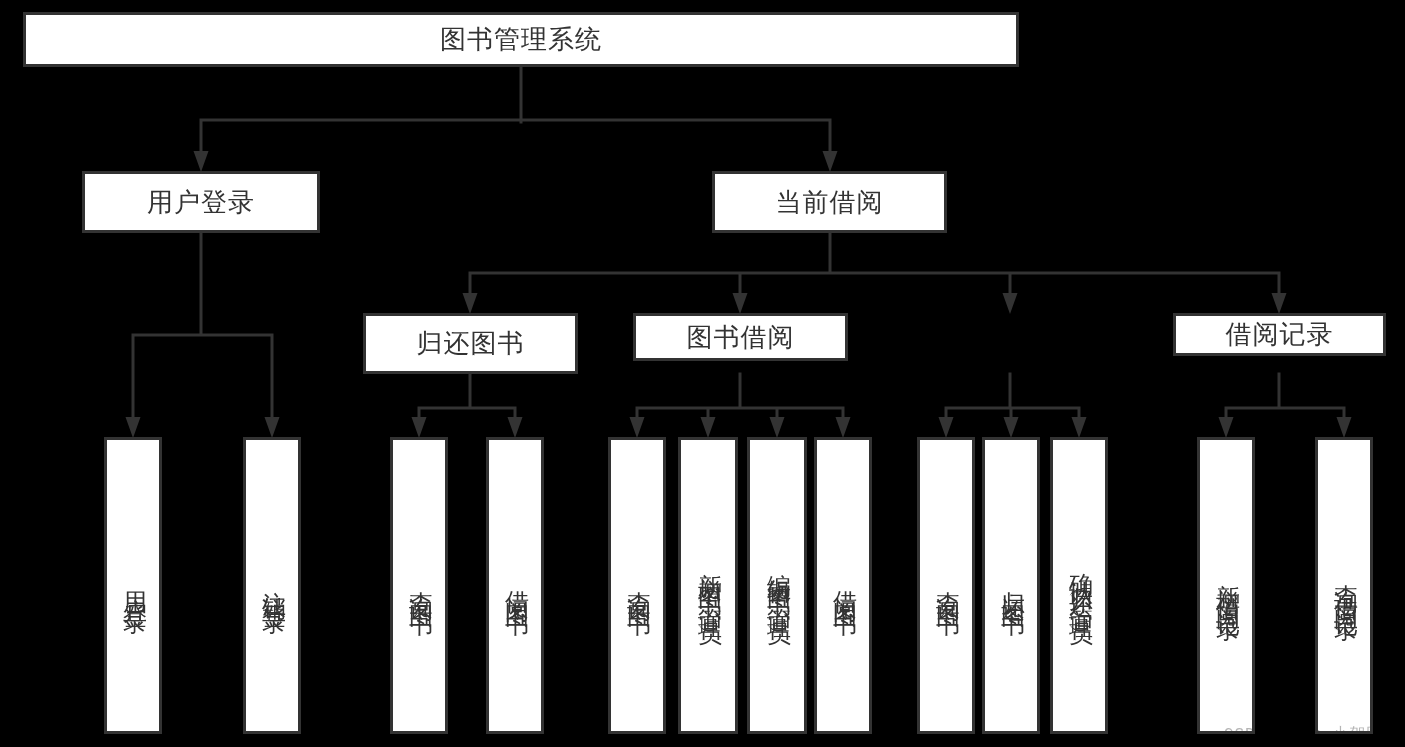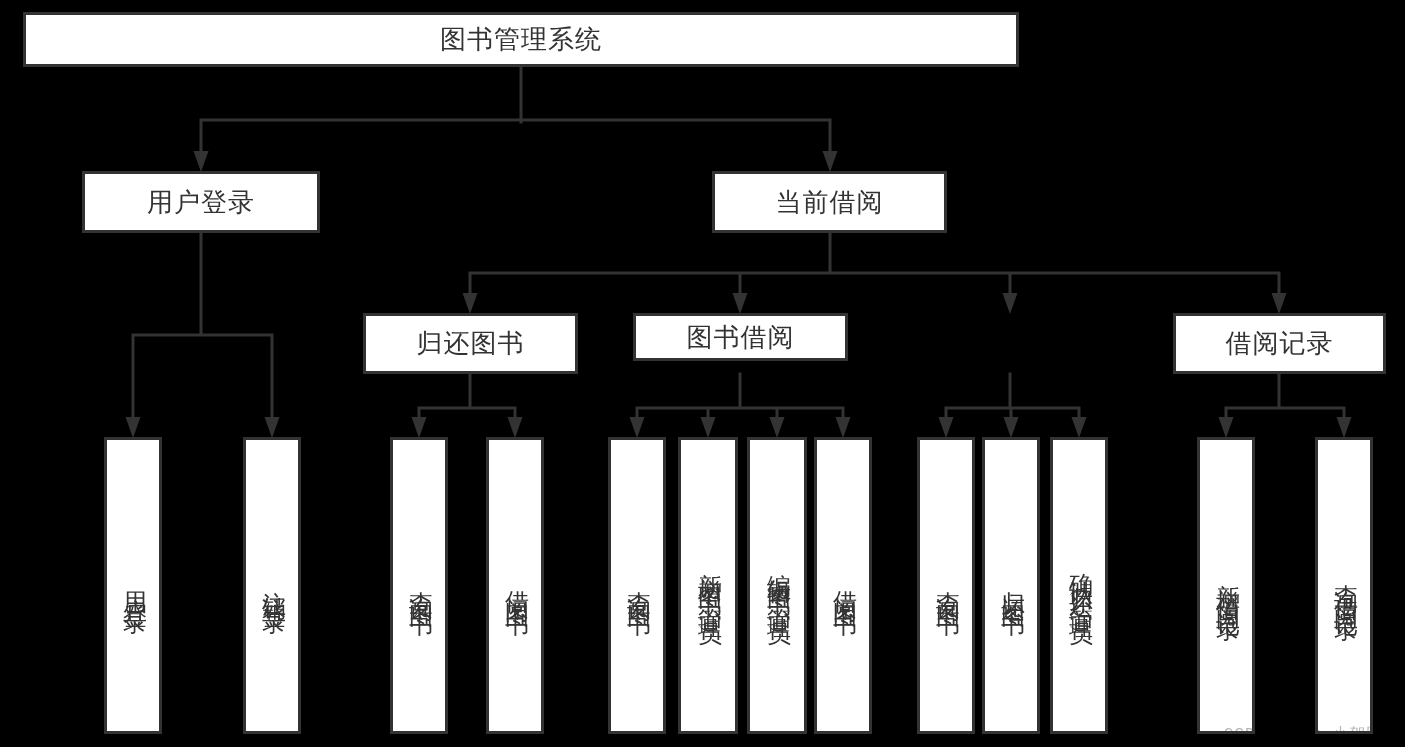--- a/index.html
+++ b/index.html
@@ -87,21 +87,21 @@
   <div class="node h" style="left:712px; top:171px; width:235px; height:62px">
     <span>当前借阅</span>
   </div>
 
   <div class="node h" style="left:363px; top:313px; width:215px; height:61px">
     <span>归还图书</span>
   </div>
   <div class="node h" style="left:633px; top:313px; width:215px; height:48px">
     <span>图书借阅</span>
   </div>
-  <div class="node h" style="left:1173px; top:313px; width:213px; height:61px">
+  <div class="node h" style="left:1173px; top:313px; width:213px; height:43px">
     <span>借阅记录</span>
   </div>
 
   <div class="node leaf" style="left:104px; top:437px; width:58px; height:297px">
     <span>用户登录</span>
   </div>
   <div class="node leaf" style="left:243px; top:437px; width:58px; height:297px">
     <span>注销登录</span>
   </div>
 

